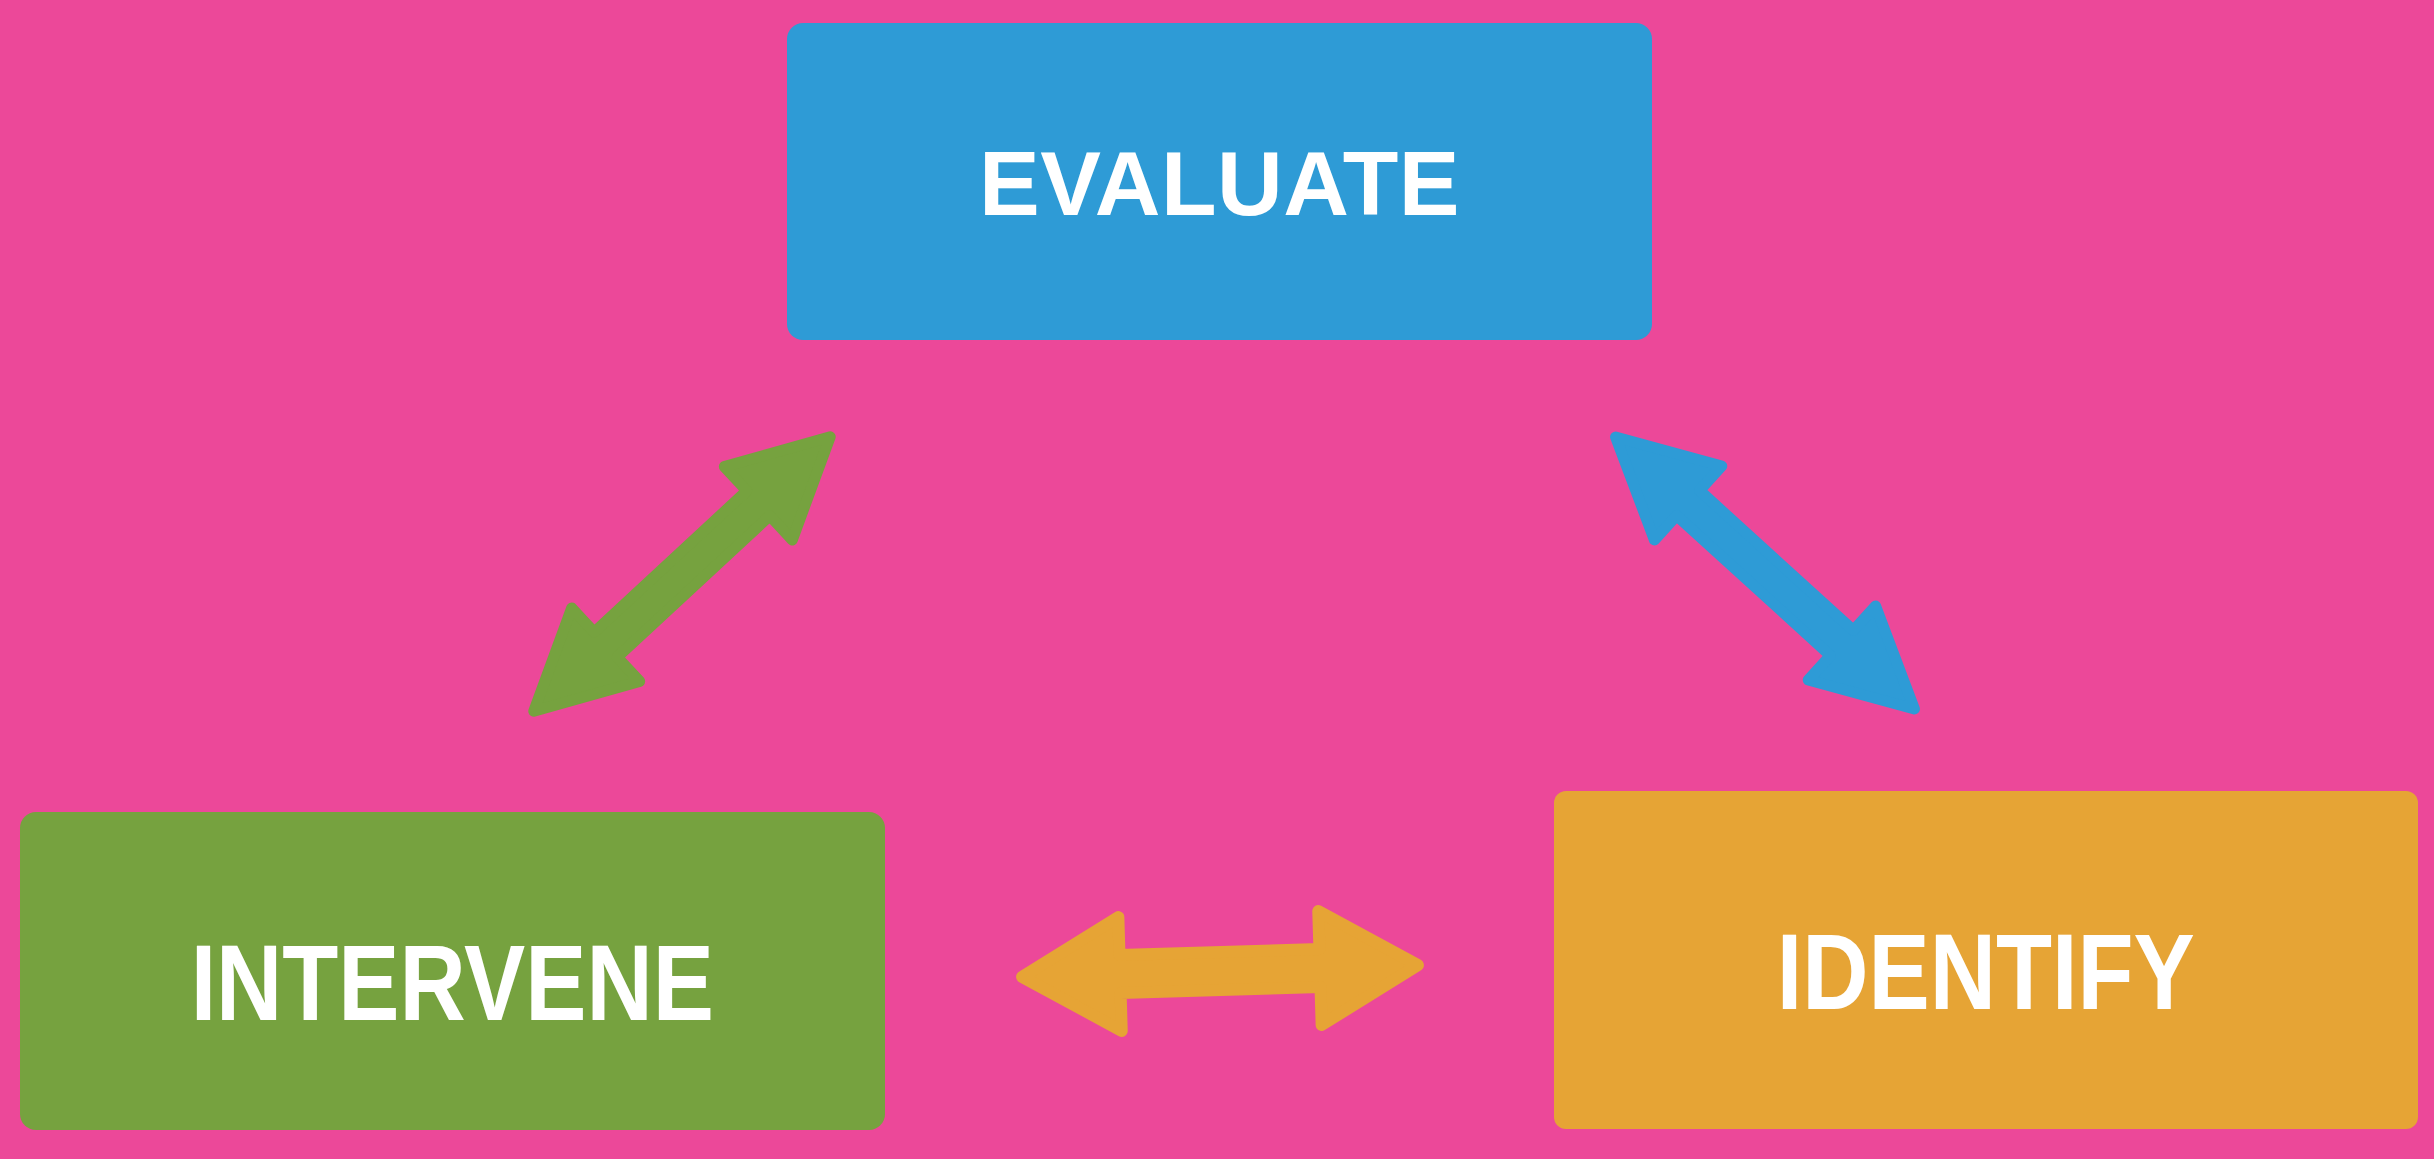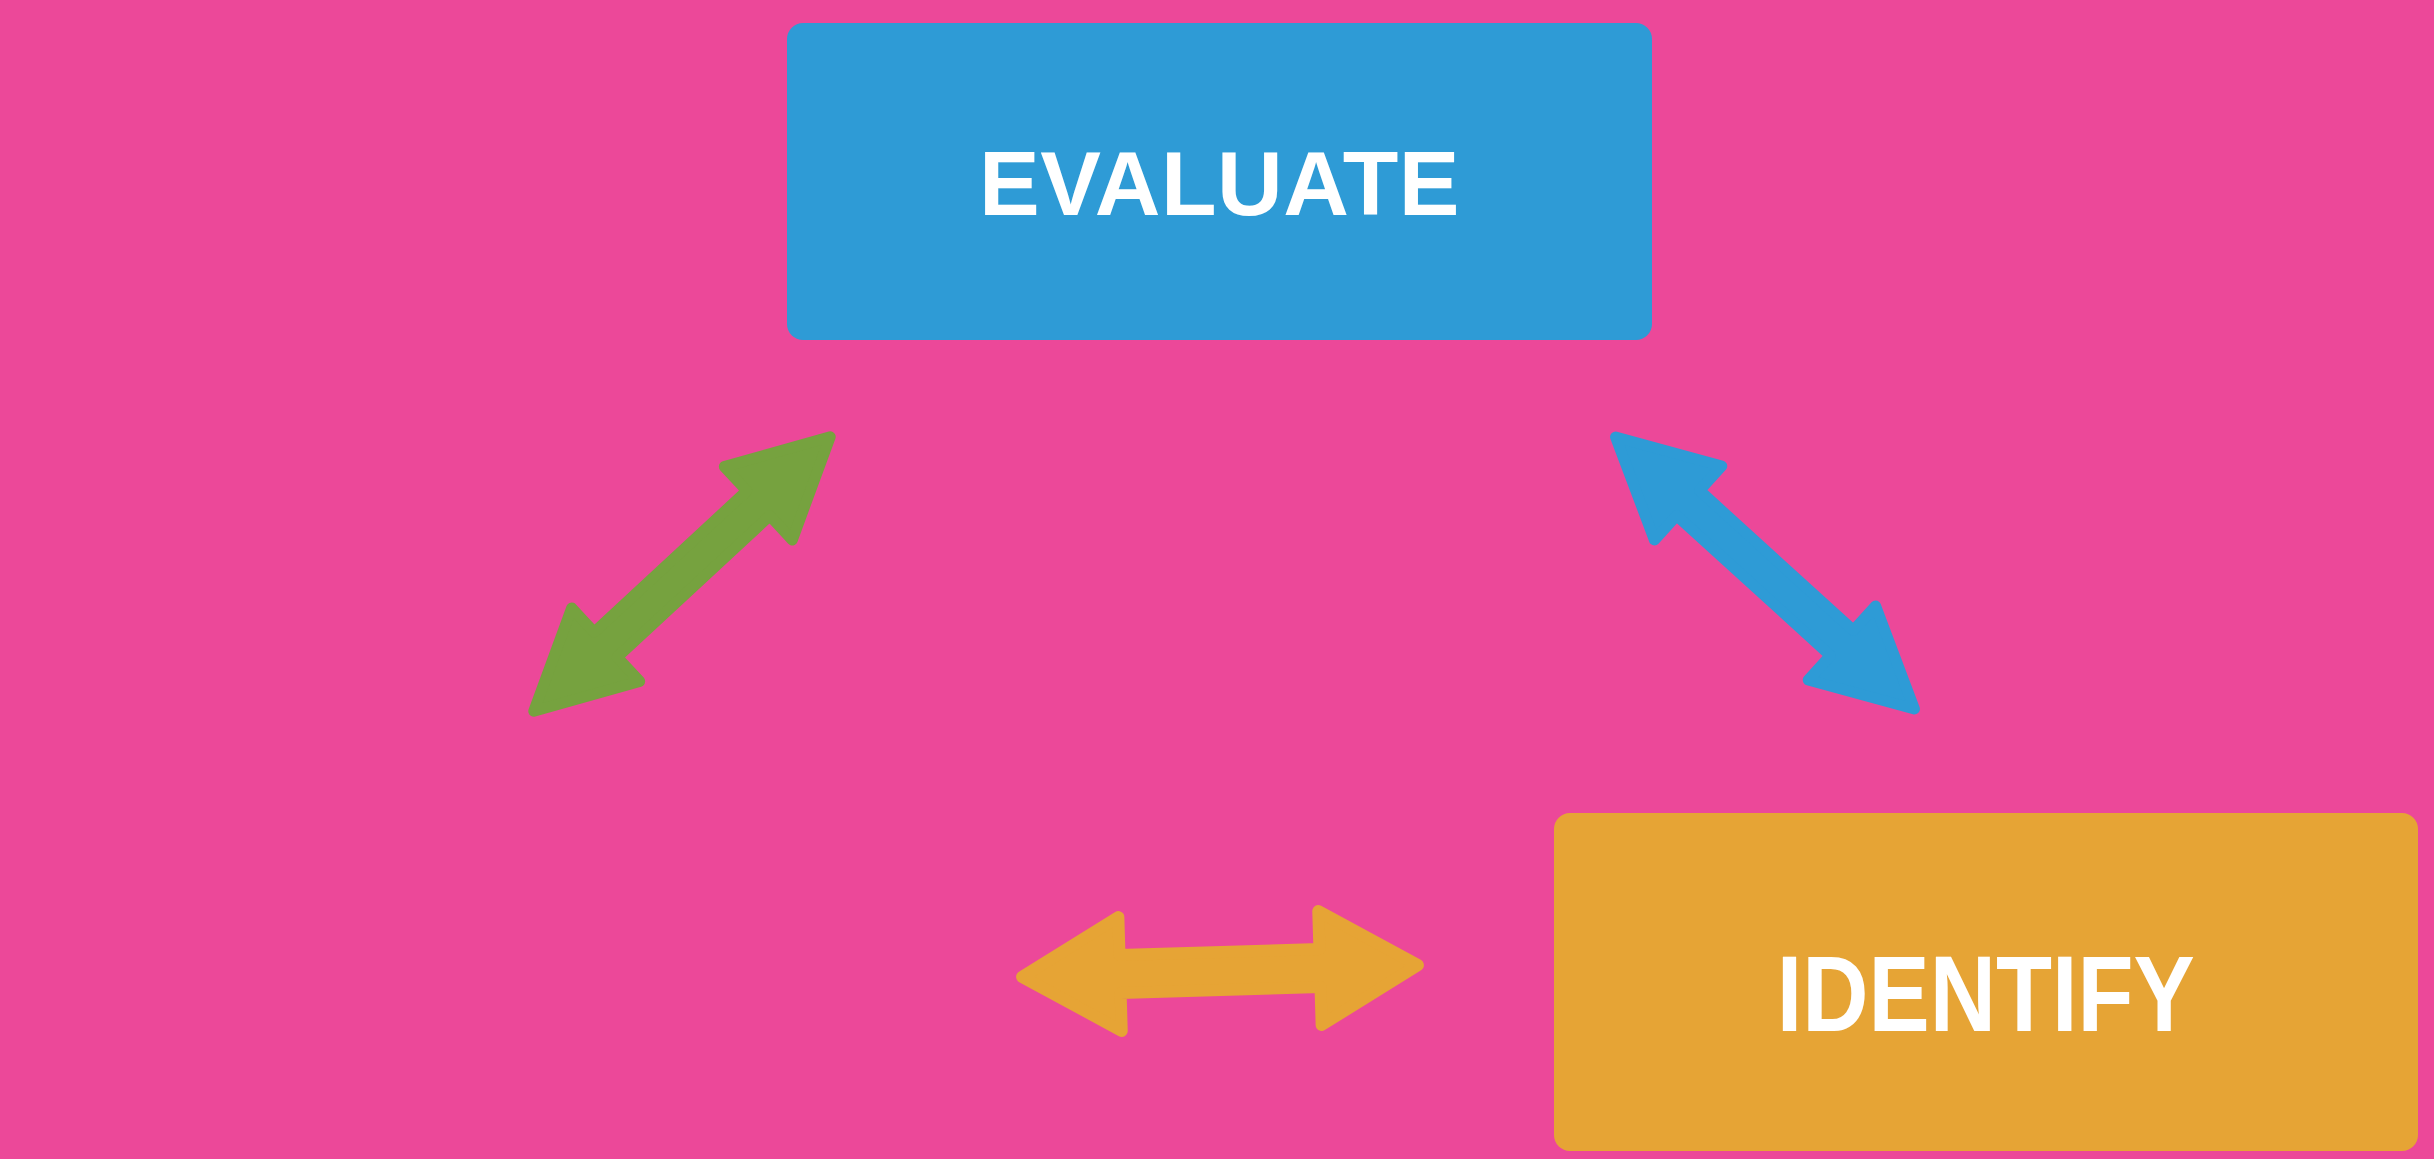--- a/index.html
+++ b/index.html
@@ -23,21 +23,21 @@
     justify-content: center;
   }
   .node-label {
     font-weight: bold;
     color: #ffffff;
     white-space: nowrap;
     line-height: 1;
   }
   .node-evaluate  { left: 787px;  top: 23px;  width: 865px; height: 317px; }
   .node-intervene { left: 20px;   top: 812px; width: 865px; height: 318px; }
-  .node-identify  { left: 1554px; top: 813px; width: 864px; height: 338px; }
+  .node-identify  { left: 1554px; top: 791px; width: 864px; height: 338px; border-radius: 12px; }
 
   .node-evaluate  .node-label { font-size: 91px; letter-spacing: 0.5px; transform: translateY(2px); }
   .node-intervene .node-label { font-size: 107px; transform: translateY(12px) scaleX(0.857); transform-origin: center; }
   .node-identify  .node-label { font-size: 107px; transform: translateY(12px) scaleX(0.857); transform-origin: center; }
 
   .connector {
     position: absolute;
     overflow: visible;
   }
   .connector-intervene-evaluate {
@@ -59,20 +59,23 @@
 </style>
 </head>
 <body>
 
 <div class="canvas">
 
   <div class="node node-evaluate" style="background-color: rgb(46, 155, 214);">
     <span class="node-label" style="color: rgb(255, 255, 255);">EVALUATE</span>
   </div>
 
+  <div class="node node-intervene" style="background-color: rgb(118, 162, 63);">
+    <span class="node-label" style="color: rgb(255, 255, 255);">INTERVENE</span>
+  </div>
 
   <div class="node node-identify" style="background-color: rgb(230, 164, 53);">
     <span class="node-label" style="color: rgb(255, 255, 255);">IDENTIFY</span>
   </div>
 
   <svg class="connector connector-intervene-evaluate" width="424" height="132" viewBox="0 0 424 132">
     <path d="M 10 66 L 108 16 L 108 49 L 316 49 L 316 16 L 414 66 L 316 116 L 316 83 L 108 83 L 108 116 Z" stroke-width="11" fill="#76A23F" stroke="#76A23F"></path>
   </svg>
 
   <svg class="connector connector-evaluate-identify" width="424" height="132" viewBox="0 0 424 132">

